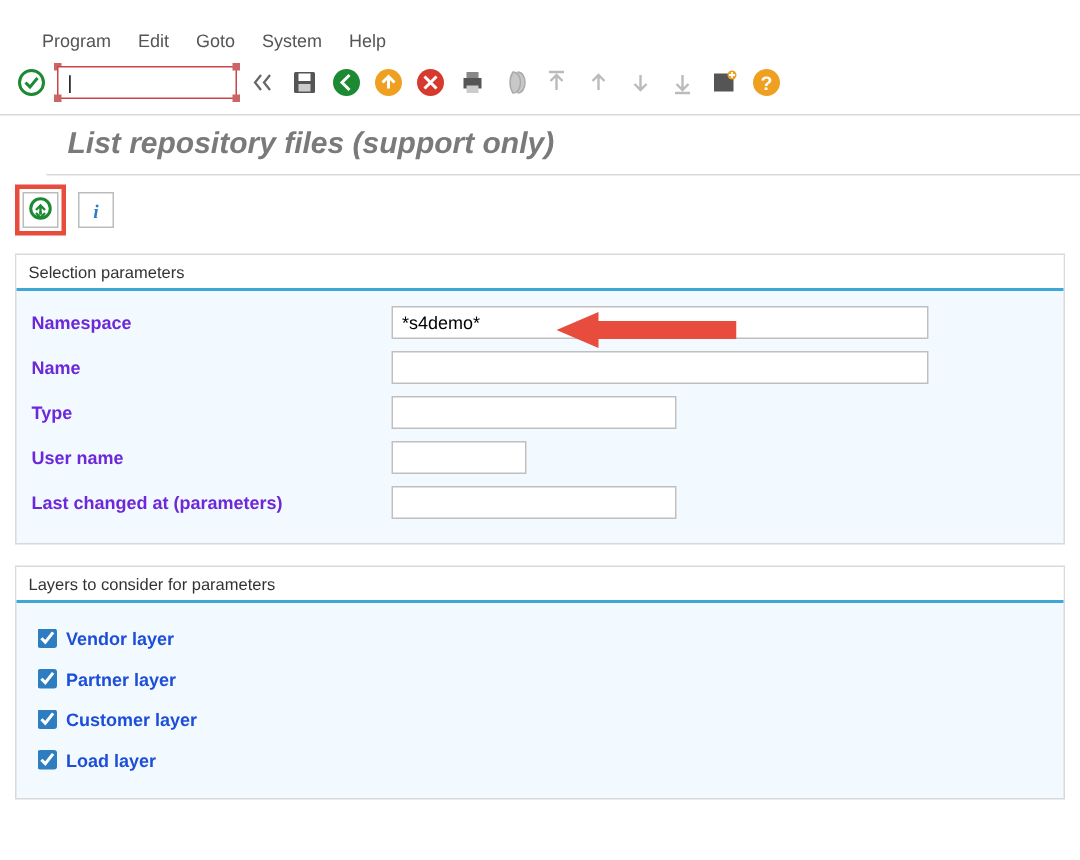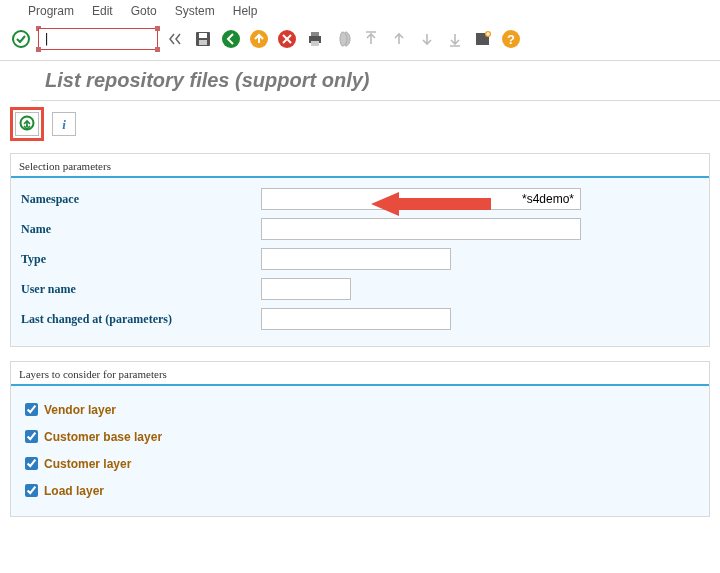--- a/index.html
+++ b/index.html
@@ -7,21 +7,21 @@
     margin: 0;
     font-family: Arial, sans-serif;
     font-size: 12px;
     color: #333;
     background: #fff;
     width: 720px;
   }
   .menubar {
     display: flex;
     gap: 18px;
-    padding: 4px 18px 4px 28px;
+    padding: 20px 18px 4px 28px;
     background: #fff;
   }
   .menubar span { color: #555; cursor: default; }
   .toolbar {
     display: flex;
     align-items: center;
     gap: 6px;
     padding: 6px 10px 10px 10px;
     border-bottom: 1px solid #d9d9d9;
   }
@@ -84,52 +84,50 @@
     border:1px solid #d9d9d9;
     background: #f2f9ff;
     position: relative;
   }
   .group-title-bar {
     border-bottom: 2px solid #3da7d6;
     padding: 6px 8px 4px 8px;
     font-size: 11px;
     color: #333;
     background: #fff;
-    font-family: Liberation Serif, serif;
   }
   .group-body { padding: 10px 4px 8px 10px; }
   .row {
     display: flex;
     align-items: center;
     margin-bottom: 8px;
     position: relative;
   }
   .row label {
     width: 240px;
-    color: #0c4a6e;
+    color: #6d28d9;
     font-weight: bold;
     font-size: 12px;
-    font-family: Liberation Serif, serif;
   }
   .row input[type="text"] {
     height: 22px;
     border:1px solid #bfbfbf;
     background:#fff;
     padding: 2px 6px;
     font-size: 12px;
   }
-  .w-wide { width: 320px; text-align: right; }
+  .w-wide { width: 358px; }
   .w-mid  { width: 190px; }
   .w-small{ width: 90px; }
   .chk-row {
     display:flex; align-items:center;
     margin: 4px 0 8px 0;
   }
   .chk-row input { accent-color:#2e7dc0; margin-right:6px; }
-  .chk-row label { color:#a16207; font-weight:bold; font-size:12px; }
+  .chk-row label { color:#1d4ed8; font-weight:bold; font-size:12px; }
   
   .arrow {
     position:absolute;
     left: 350px; top: 4px;
     width: 120px; height: 24px;
     pointer-events:none;
   }
 </style>
 </head>
 <body>
@@ -281,21 +279,21 @@
 
 <div class="group">
   <div class="group-title-bar">Layers to consider for parameters</div>
   <div class="group-body" id="layers-body">
       <div class="chk-row">
         <input type="checkbox" checked="" style="">
         <label>Vendor layer</label>
       </div>
       <div class="chk-row">
         <input type="checkbox" checked="" style="">
-        <label>Customer base layer</label>
+        <label>Partner layer</label>
       </div>
       <div class="chk-row">
         <input type="checkbox" checked="" style="">
         <label>Customer layer</label>
       </div>
       <div class="chk-row">
         <input type="checkbox" checked="" style="">
         <label>Load layer</label>
       </div>
     </div>

